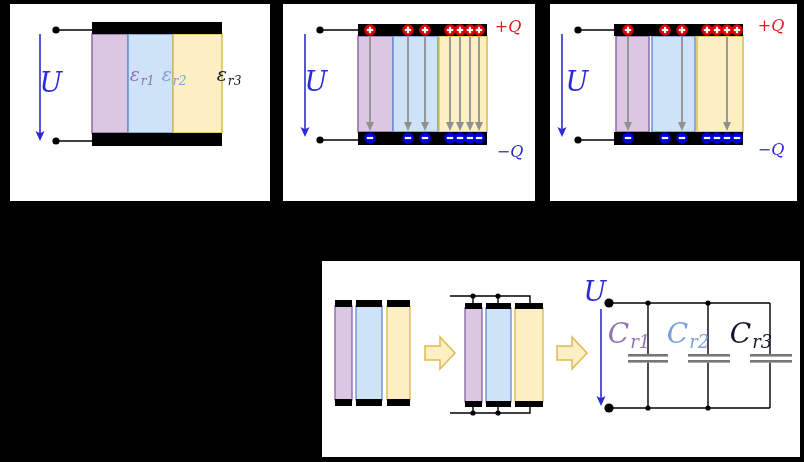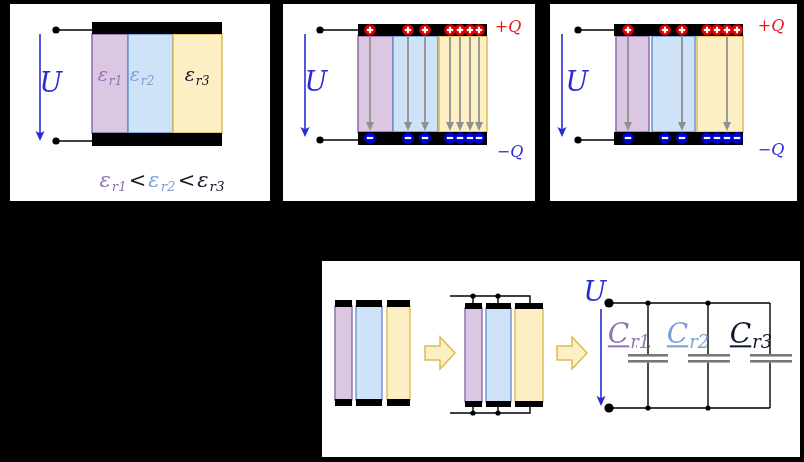--- a/index.html
+++ b/index.html
@@ -8,22 +8,22 @@
     background:#000;overflow:hidden;
     font-family:"DejaVu Serif","Liberation Serif",serif;
   }
   .panel{position:absolute;background:#ffffff;}
   .panel svg{position:absolute;left:0;top:0;display:block;}
   .lbl{
     position:absolute;transform:translate(-50%,-50%);
     font-style:italic;white-space:nowrap;line-height:1;
   }
   .u{color:#2b2bd5;font-size:27px;}
-  .eps{font-size:19px;}
-  .cap{font-size:28px;text-decoration:underline;}
+  .eps{font-size:19px;margin-left:32px;}
+  .cap{font-size:28px;}
   .q{font-size:16px;}
   .qplus{color:#e81418;}
   .qminus{color:#2a2ad5;}
   .c-purple{color:#9372b4;}
   .c-blue{color:#7b9fd9;}
   .c-gold{color:#0f172a;}
   .sub{font-size:0.64em;vertical-align:-0.30em;margin-left:1px;}
   .caption{font-size:21px;font-style:normal;}
   .caption .term{font-style:italic;}
   .caption .lt{color:#1a1a1a;margin:0 2px;font-style:normal;}
@@ -46,21 +46,20 @@
     <rect x="82" y="30" width="36" height="99" fill="#dcc7e3" stroke="#8d6bac" stroke-width="1.5"></rect>
     <rect x="118" y="30" width="45" height="99" fill="#cfe3f8" stroke="#6b92cf" stroke-width="1.5"></rect>
     <rect x="163" y="30" width="49" height="99" fill="#fcefc4" stroke="#dcbc52" stroke-width="1.5"></rect>
     <rect x="82" y="18" width="130" height="12" fill="#000"></rect>
     <rect x="82" y="129" width="130" height="13" fill="#000"></rect>
   </svg>
   <span class="lbl u" style="left:41px;top:78px;">U</span>
   <span class="lbl eps c-purple" style="left:100px;top:72px;"><span class="sym">ε</span><span class="sub">r1</span></span>
   <span class="lbl eps c-blue" style="left:132px;top:72px;"><span class="sym">ε</span><span class="sub">r2</span></span>
   <span class="lbl eps c-gold" style="left:187px;top:72px;"><span class="sym">ε</span><span class="sub">r3</span></span>
-  <span class="lbl caption" style="left:152px;top:178px;"><span class="term c-purple"><span>ε</span><span class="sub">r1</span></span><span class="lt">&lt;</span><span class="term c-blue"><span>ε</span><span class="sub">r2</span></span><span class="lt">&lt;</span><span class="term c-gold"><span>ε</span><span class="sub">r3</span></span></span>
 </div>
 
 <div class="panel" style="left:283px;top:4px;width:252px;height:197px;">
   <svg width="252" height="197">
     <defs>
       <marker id="ab2" markerUnits="userSpaceOnUse" markerWidth="11" markerHeight="10" refX="3" refY="4.5" orient="auto">
         <path d="M0,0 L10,4.5 L0,9 L2.2,4.5 z" fill="#2b2bd5"></path>
       </marker>
       <marker id="ag2" markerUnits="userSpaceOnUse" markerWidth="10" markerHeight="9" refX="2" refY="4" orient="auto">
         <path d="M0,0 L9,4 L0,8 z" fill="#909090"></path>

